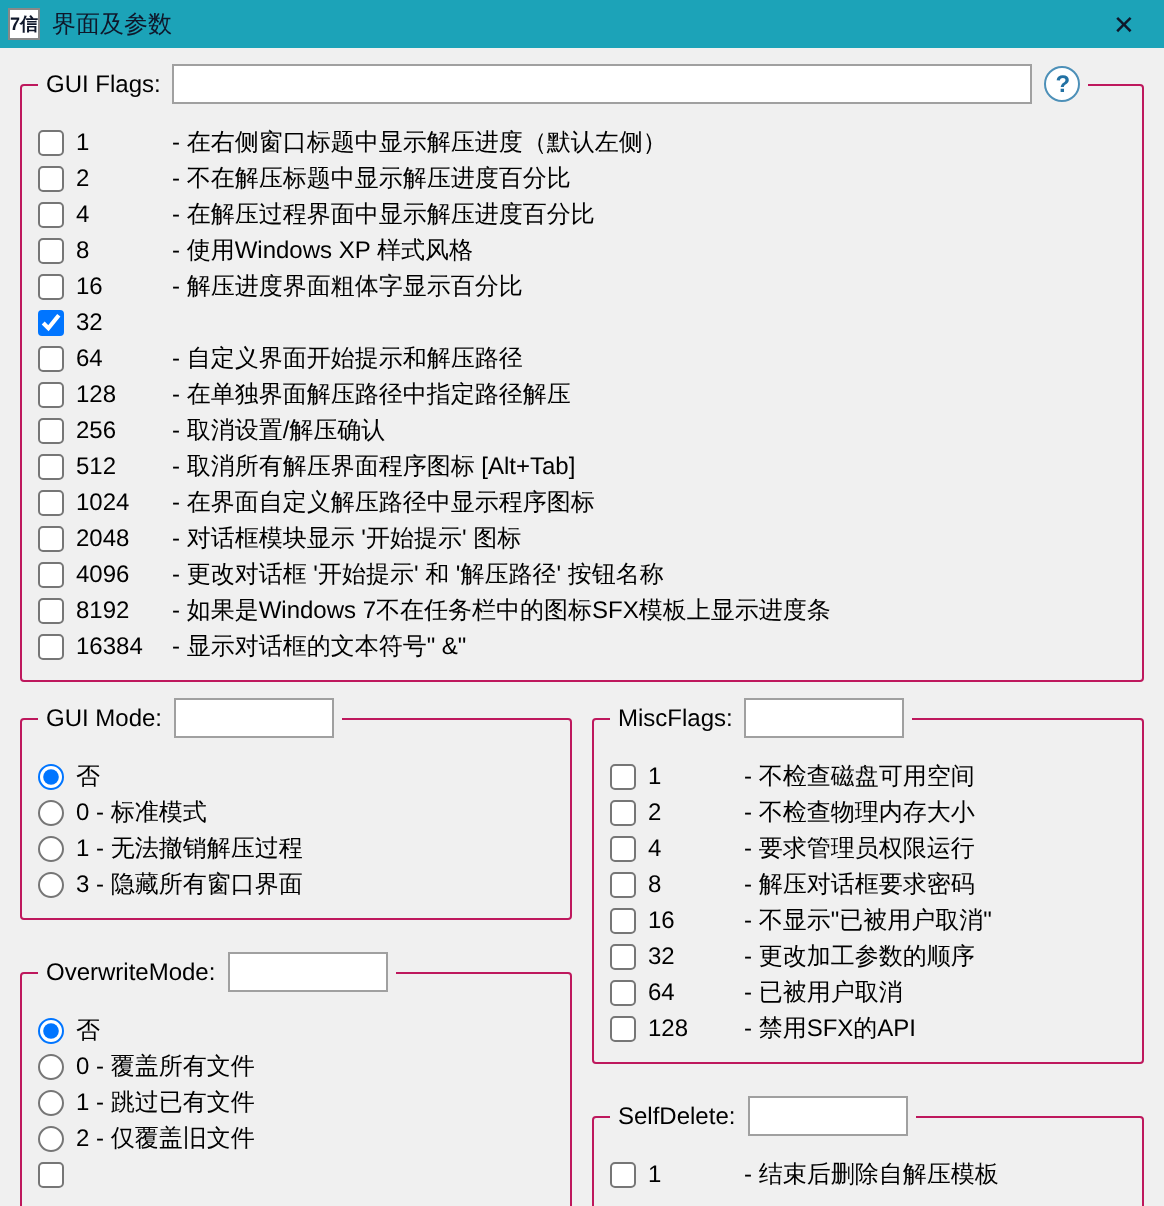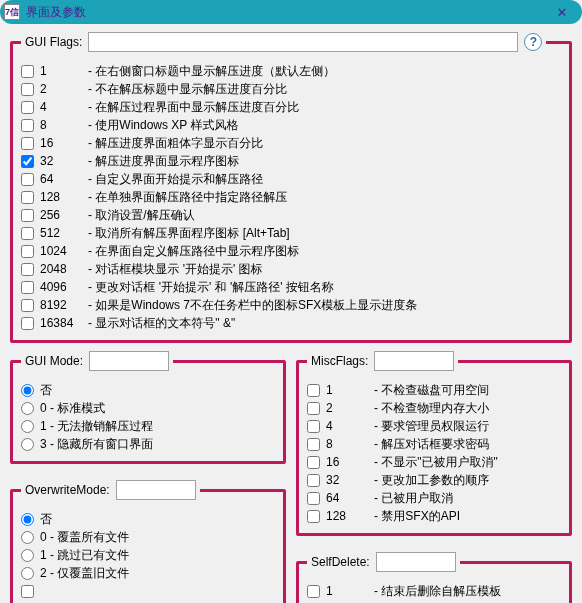--- a/index.html
+++ b/index.html
@@ -7,43 +7,42 @@
   body {
     font-family: "Microsoft YaHei", "Segoe UI", Tahoma, sans-serif;
     font-size: 12px;
     background: #f0f0f0;
     width: 582px;
     height: 603px;
     overflow: hidden;
   }
   .titlebar {
     background: #1ca3b8;
-    color: #4c1d95;
+    color: #0f172a;
     height: 24px;
     display: flex;
     align-items: center;
     justify-content: space-between;
     padding: 0 0 0 4px;
-    border-radius: 12px;
   }
   .titlebar-left { display:flex; align-items:center; gap:6px; }
   .appicon {
     width:16px; height:16px;
     display:flex; align-items:center; justify-content:center;
     background:#fff; border:1px solid #888; font-size:9px; font-weight:bold;
   }
   .close-btn {
     width:40px; height:24px; display:flex; align-items:center; justify-content:center;
     font-size:13px; cursor:pointer;
   }
   
   .content { padding: 8px 10px 6px 10px; }
 
   fieldset {
-    border:3px solid #be185d;
+    border:1px solid #be185d;
     border-radius:2px;
     margin:0 0 8px 0;
     padding: 4px 8px 8px 8px;
   }
   legend { padding:0 4px; font-size:12px; }
   .legend-row { display:flex; align-items:center; gap:6px; }
   .legend-row input[type=text] {
     height:20px; border:1px solid #a0a0a0; padding:0 4px;
     background:#fff; font-size:12px;
   }
@@ -118,21 +117,20 @@
           <span class="flag-desc">- 使用Windows XP 样式风格</span>
         </label>
         <label class="flag-row">
           <input type="checkbox" style="">
           <span class="flag-num">16</span>
           <span class="flag-desc">- 解压进度界面粗体字显示百分比</span>
         </label>
         <label class="flag-row">
           <input type="checkbox" checked="" style="">
           <span class="flag-num">32</span>
-          <span class="flag-desc">- 解压进度界面显示程序图标</span>
         </label>
         <label class="flag-row">
           <input type="checkbox" style="">
           <span class="flag-num">64</span>
           <span class="flag-desc">- 自定义界面开始提示和解压路径</span>
         </label>
         <label class="flag-row">
           <input type="checkbox" style="">
           <span class="flag-num">128</span>
           <span class="flag-desc">- 在单独界面解压路径中指定路径解压</span>

